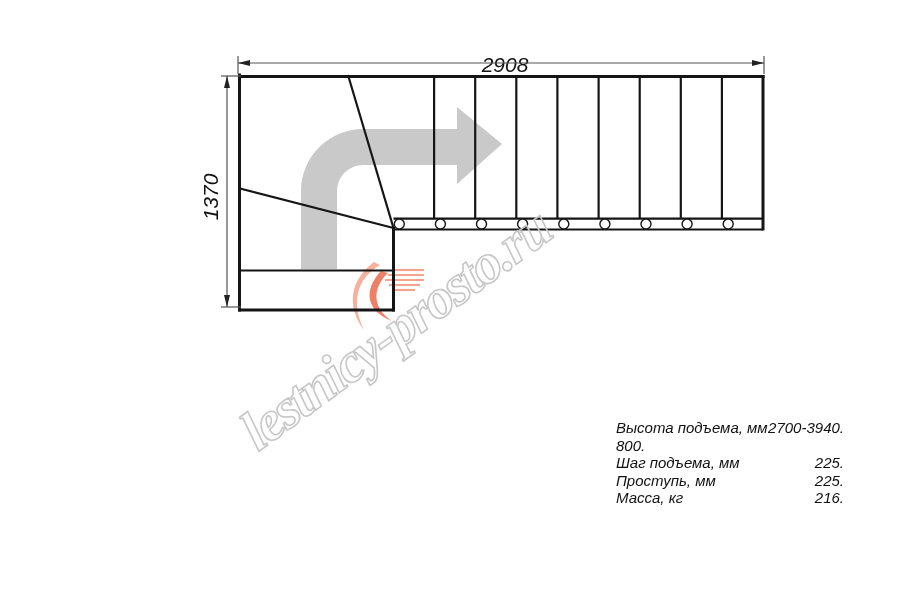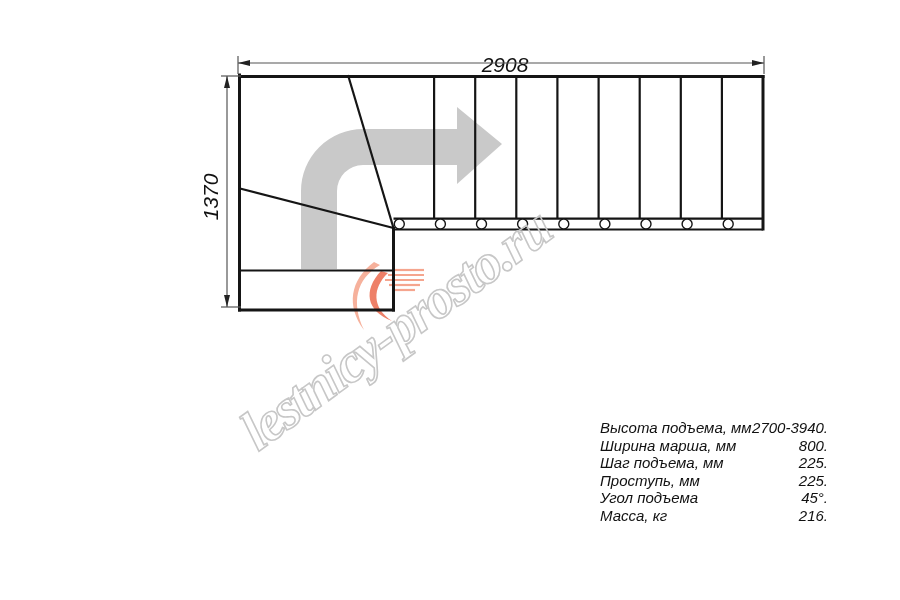--- a/index.html
+++ b/index.html
@@ -16,21 +16,21 @@
   .dim-height{left:171px;top:185px;transform:rotate(-90deg);}
   .logo-name{
     position:absolute;left:377px;top:286px;font-size:36px;color:#c1c1c1;
     letter-spacing:1px;white-space:nowrap;z-index:1;
   }
   .logo-tagline{
     position:absolute;left:385px;top:329px;font-size:13px;color:#e87e74;
     letter-spacing:0.5px;white-space:nowrap;z-index:1;
   }
   .specs{
-    position:absolute;left:600px;top:419px;width:228px;z-index:3;
+    position:absolute;left:616px;top:419px;width:228px;z-index:3;
   }
   .spec-row{
     display:flex;justify-content:space-between;align-items:baseline;
     font-style:italic;font-size:15px;line-height:17.6px;color:#111;
   }
   .spec-label{text-align:left;white-space:nowrap;}
   .spec-value{text-align:right;white-space:nowrap;}
 </style>
 </head>
 <body>
@@ -120,34 +120,29 @@
 
   <div class="dim-label dim-width">2908</div>
   <div class="dim-label dim-height">1370</div>
 
   <div class="specs">
     <div class="spec-row">
       <span class="spec-label">Высота подъема, мм</span>
       <span class="spec-value">2700-3940.</span>
     </div>
     <div class="spec-row">
-      <span class="spec-label">Ширина марша, мм</span>
       <span class="spec-value">800.</span>
     </div>
     <div class="spec-row">
       <span class="spec-label">Шаг подъема, мм</span>
       <span class="spec-value">225.</span>
     </div>
     <div class="spec-row">
       <span class="spec-label">Проступь, мм</span>
       <span class="spec-value">225.</span>
     </div>
     <div class="spec-row">
-      <span class="spec-label">Угол подъема</span>
-      <span class="spec-value">45°.</span>
-    </div>
-    <div class="spec-row">
       <span class="spec-label">Масса, кг</span>
       <span class="spec-value">216.</span>
     </div>
   </div>
 
 </div>
 
 </body></html>

